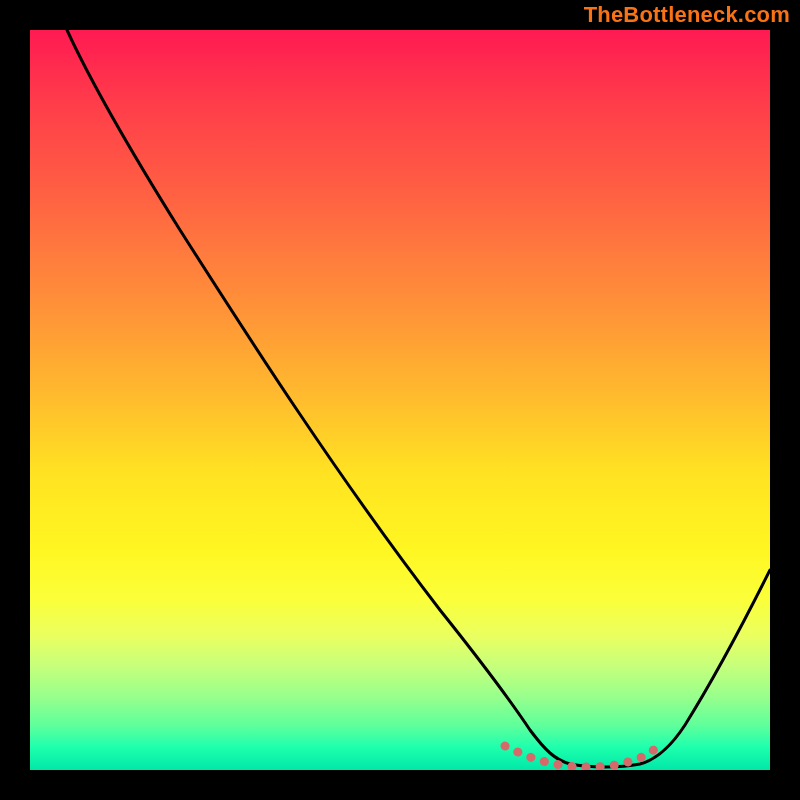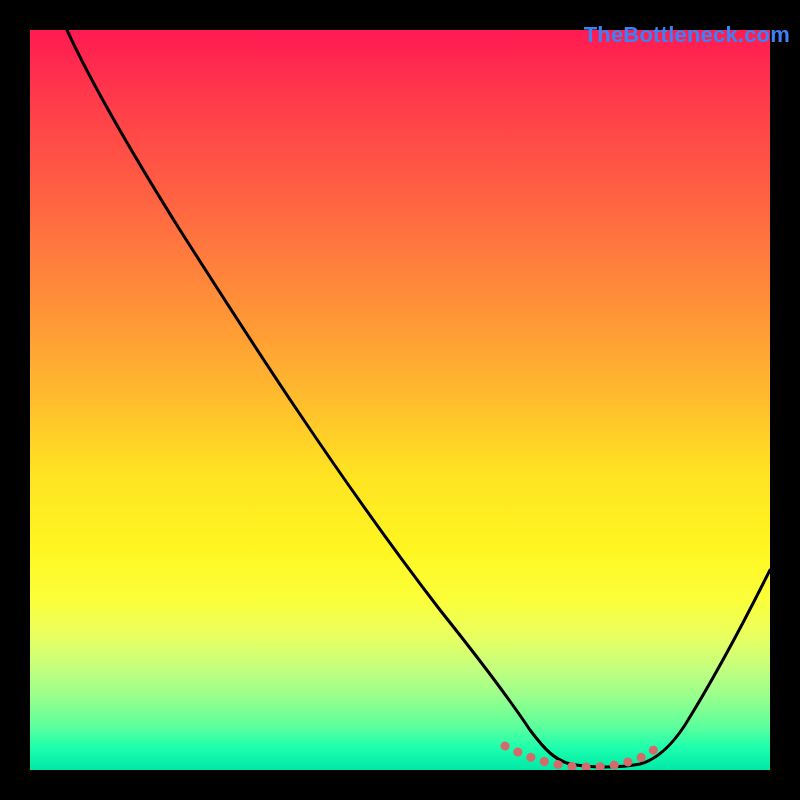--- a/index.html
+++ b/index.html
@@ -14,26 +14,25 @@
   .frame {
     position: relative;
     width: 800px;
     height: 800px;
     background: #000;
   }
   .watermark {
     position: absolute;
     top: 2px;
     right: 10px;
-    color: #3b82f6;
+    color: #f97316;
     font-size: 22px;
     font-weight: 600;
     letter-spacing: 0.2px;
     z-index: 30;
-    margin-top: 20px;
   }
   .plot-rect {
     position: absolute;
     left: 30px;
     top: 30px;
     width: 740px;
     height: 740px;
     background: linear-gradient(
       to bottom,
       #ff1a52 0%,

